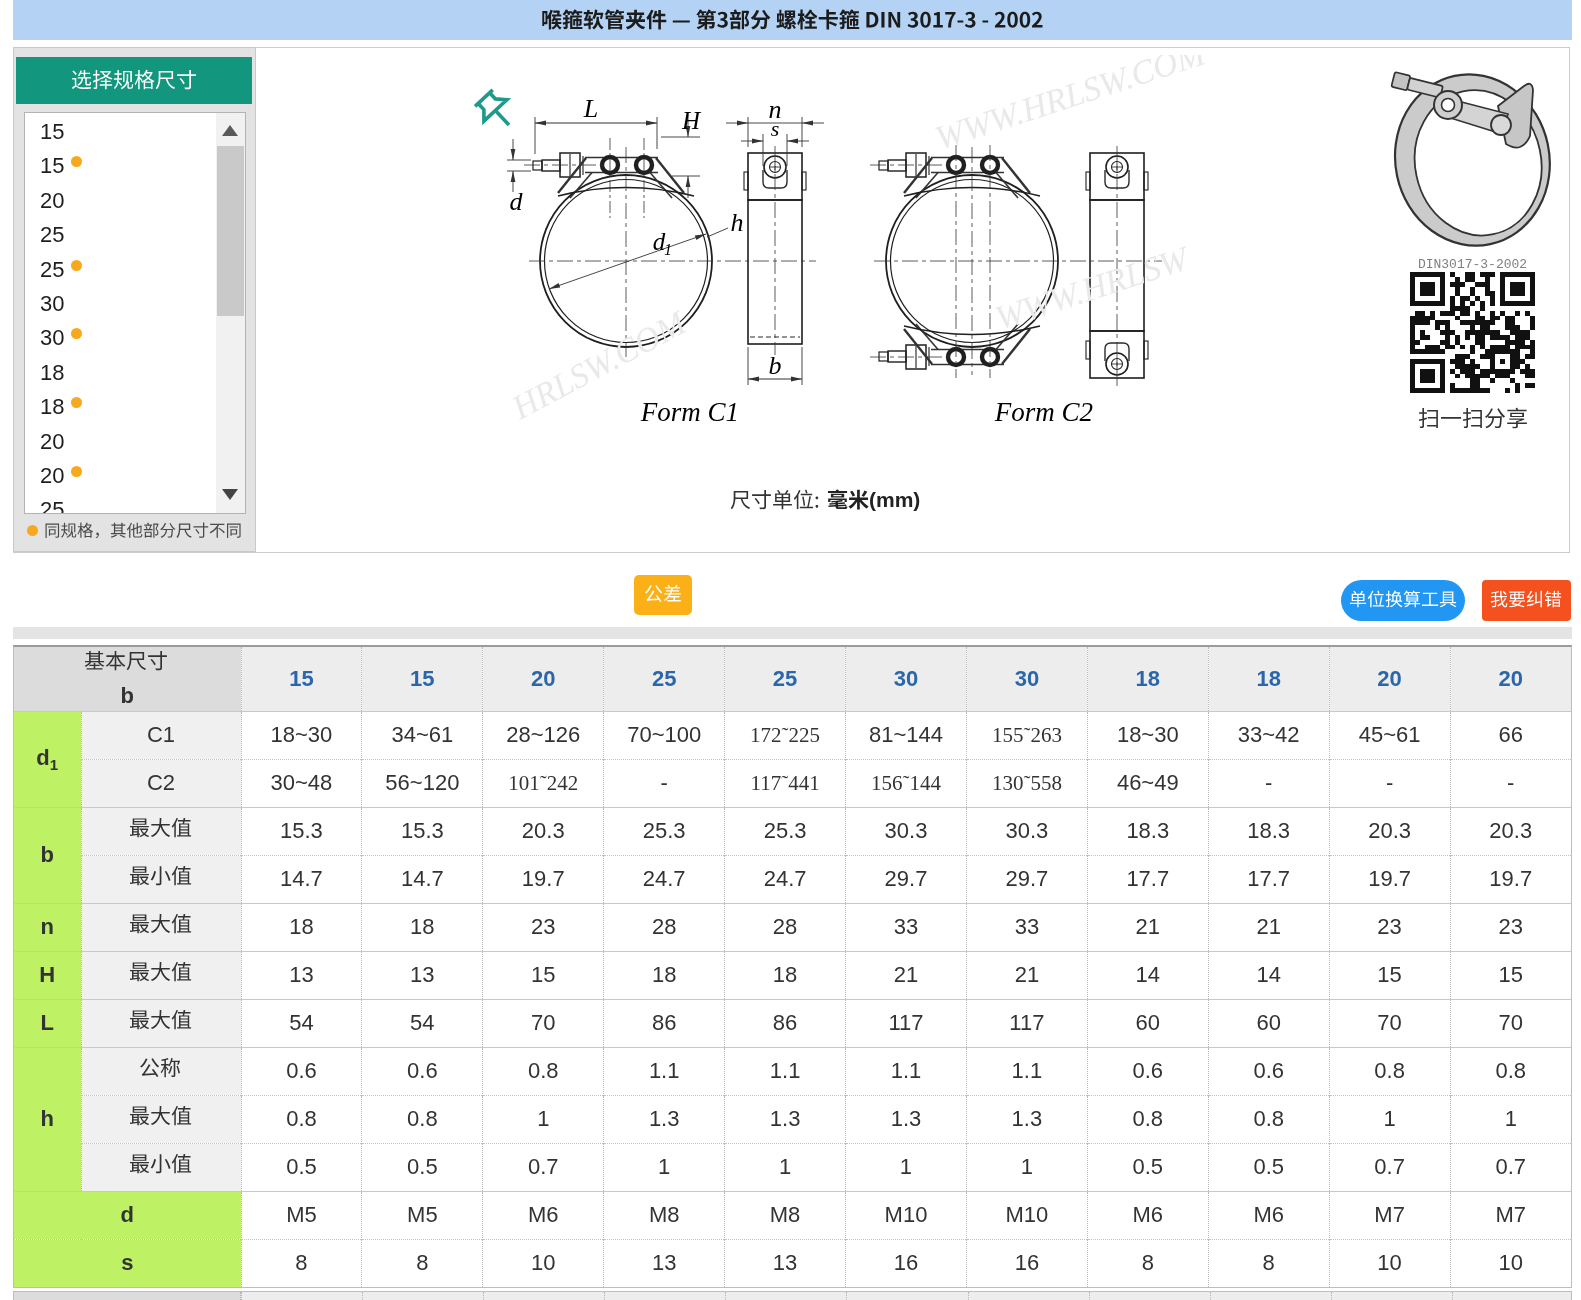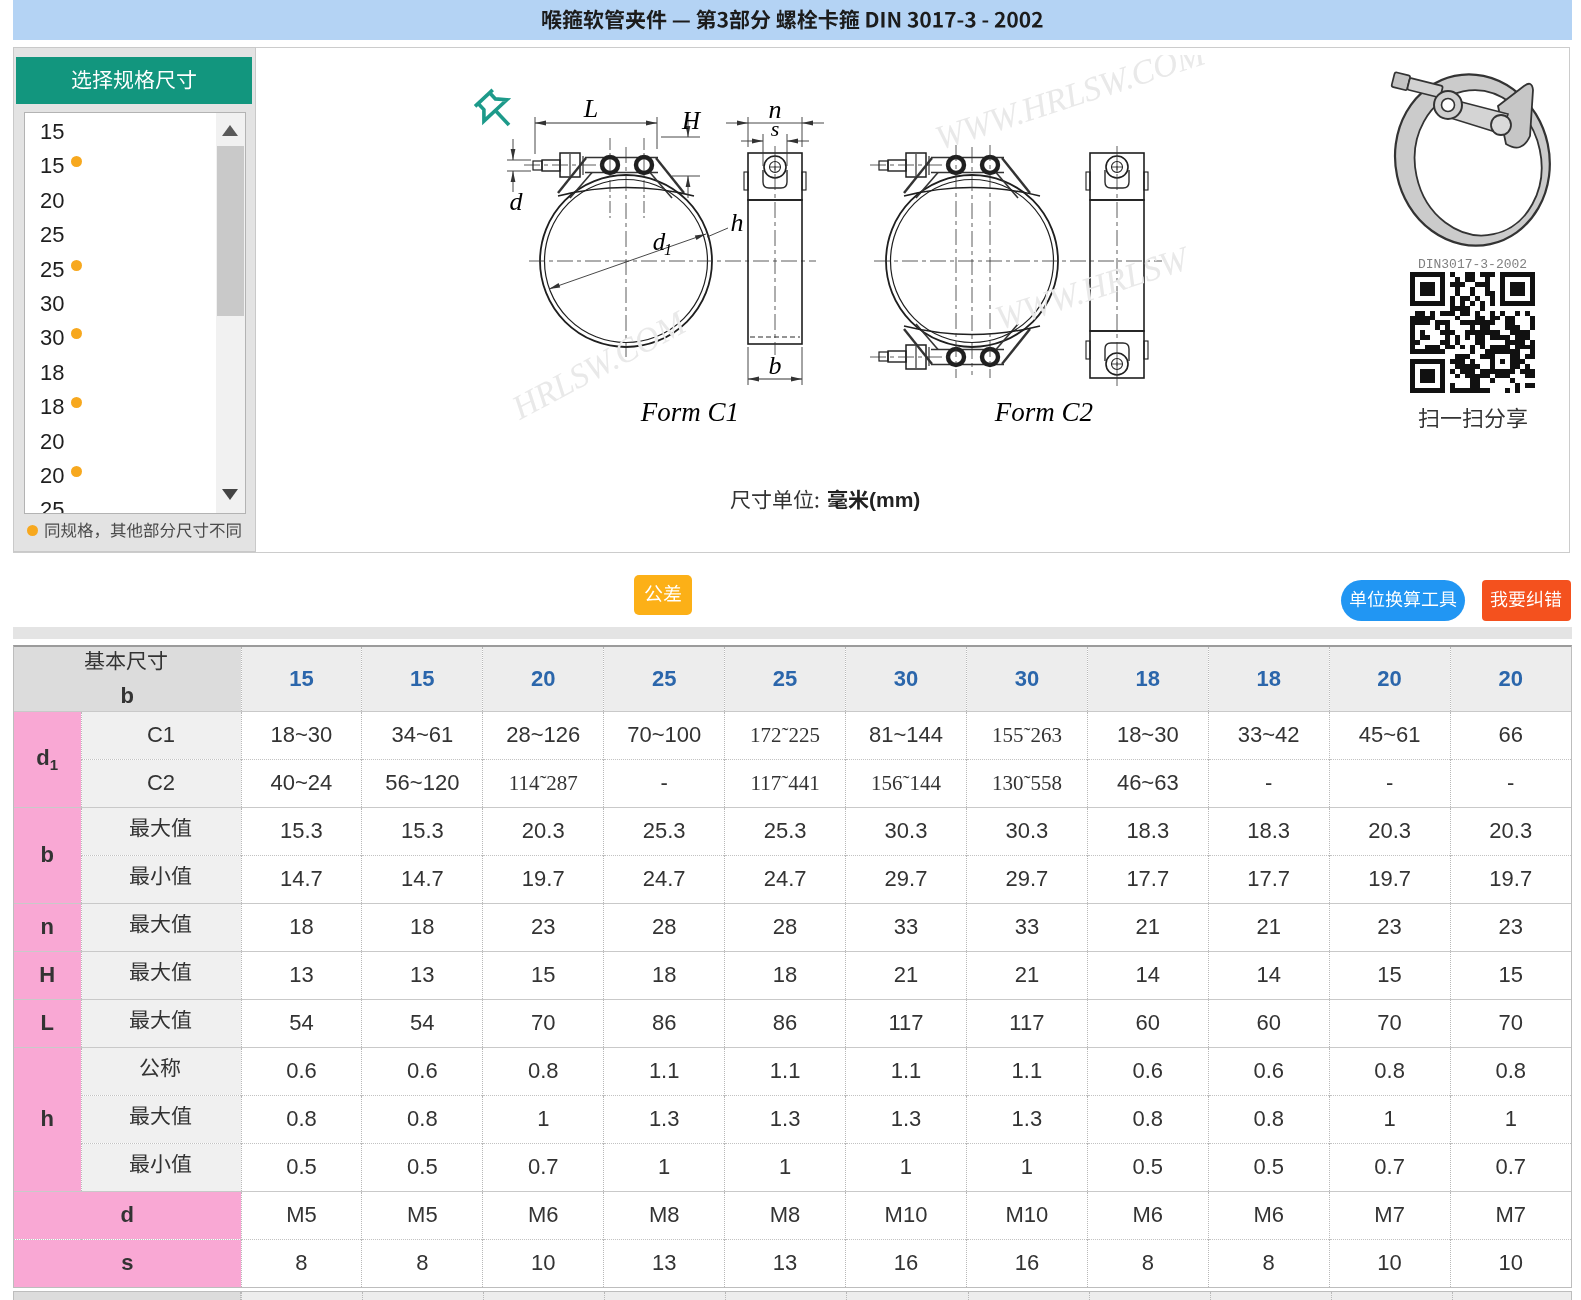--- a/index.html
+++ b/index.html
@@ -19,21 +19,21 @@
 #fixbtn{position:absolute;left:1482px;top:580px;width:89px;height:41px;background:#f4511e;border-radius:4px}
 #graystrip{position:absolute;left:13px;top:627px;width:1559px;height:12px;background:#e4e4e4}
 #tbl{position:absolute;left:13px;top:645px;width:1559px;border:1px solid #bdbdbd;border-top:2px solid #9b9b9b}
 #tbl table{width:100%;border-collapse:collapse;table-layout:fixed;font-size:22px;color:#333}
 #tbl td{text-align:center;vertical-align:middle;border-right:1px dotted #b8b8b8;overflow:hidden}
 #tbl td:last-child{border-right:none}
 #tbl tr.grp td{border-top:1px solid #c9c9c9}
 #tbl tr.in td{border-top:1px dotted #c2c2c2}
 #tbl .corner{background:#dcdcdc}
 #tbl .ch{background:#ededed;color:#2b66ab;font-weight:bold}
-#tbl .l1{background:#f9a8d4;font-weight:bold}
+#tbl .l1{background:#bef264;font-weight:bold}
 #tbl .l2{background:#f0f0f0}
 #tbl .dl{font-weight:bold}
 #tbl .bb{font-weight:bold;margin-top:2px}
 #tbl .sf{font-family:"Liberation Serif",serif;font-size:21px}
 #tbl sub{font-size:15px}
 #btmrow{position:absolute;left:13px;top:1291px;width:1559px;height:9px;border:1px solid #bdbdbd;border-bottom:none;background:#ededed}
 #btmrow .c1{position:absolute;left:0;top:0;width:227px;height:100%;background:#dcdcdc;border-right:1px dotted #b8b8b8}
 </style></head><body>
 <div id="bluebar"></div>
 <svg style="position:absolute;left:541px;top:9px;" width="504" height="27" viewBox="0 0 504 27">
@@ -469,28 +469,28 @@
           <td class="sf">172˜225</td>
           <td>81~144</td>
           <td class="sf">155˜263</td>
           <td>18~30</td>
           <td>33~42</td>
           <td>45~61</td>
           <td>66</td>
         </tr>
         <tr class="in" style="height:48px">
           <td class="l2">C2</td>
-          <td>40~24</td>
+          <td>30~48</td>
           <td>56~120</td>
-          <td class="sf">114˜287</td>
+          <td class="sf">101˜242</td>
           <td>-</td>
           <td class="sf">117˜441</td>
           <td class="sf">156˜144</td>
           <td class="sf">130˜558</td>
-          <td>46~63</td>
+          <td>46~49</td>
           <td>-</td>
           <td>-</td>
           <td>-</td>
         </tr>
         <tr class="grp" style="height:48px">
           <td class="l1" rowspan="2">b</td>
           <td class="l2"><svg style="position:relative;top:2px;" width="65" height="27" viewBox="0 0 65 27">
               <path transform="translate(0,18.5)" d="M5.2 -13.3H15.8V-11.8H5.2ZM5.2 -15.9H15.8V-14.4H5.2ZM3.7 -17V-10.7H17.4V-17ZM8.3 -8.2V-6.8H4.5V-8.2ZM1 -0.9 1.1 0.5 8.3 -0.4V1.7H9.8V-0.5L11 -0.7V-2L9.8 -1.8V-8.2H19.9V-9.6H1V-8.2H3V-1.1ZM10.6 -6.9V-5.6H11.9L11.5 -5.5C12.1 -4 13 -2.6 14.1 -1.5C12.9 -0.6 11.6 0 10.3 0.5C10.6 0.7 11 1.3 11.1 1.6C12.5 1.1 13.9 0.4 15.1 -0.5C16.3 0.4 17.7 1.2 19.3 1.6C19.5 1.2 19.9 0.7 20.2 0.4C18.7 0 17.3 -0.7 16.2 -1.5C17.6 -2.8 18.7 -4.5 19.3 -6.6L18.4 -7L18.1 -6.9ZM12.9 -5.6H17.5C16.9 -4.4 16.1 -3.3 15.1 -2.4C14.2 -3.3 13.4 -4.4 12.9 -5.6ZM8.3 -5.6V-4.2H4.5V-5.6ZM8.3 -3V-1.7L4.5 -1.2V-3Z M30.7 -17.6C30.7 -16 30.7 -13.8 30.4 -11.6H22.3V-10H30.1C29.3 -6 27.2 -1.9 21.9 0.3C22.3 0.7 22.8 1.2 23.1 1.6C28.2 -0.7 30.5 -4.7 31.5 -8.8C33.2 -4 35.9 -0.3 39.9 1.6C40.2 1.2 40.7 0.5 41.1 0.2C37 -1.5 34.3 -5.4 32.8 -10H40.8V-11.6H32C32.3 -13.8 32.4 -15.9 32.4 -17.6Z M54.6 -17.6C54.5 -17 54.4 -16.3 54.3 -15.5H48.9V-14.1H54.1C53.9 -13.4 53.8 -12.7 53.7 -12.1H50V-0.3H48V1.1H62.1V-0.3H60.2V-12.1H55.1C55.3 -12.7 55.4 -13.4 55.6 -14.1H61.5V-15.5H55.9L56.3 -17.5ZM51.5 -0.3V-2H58.8V-0.3ZM51.5 -8H58.8V-6.2H51.5ZM51.5 -9.1V-10.9H58.8V-9.1ZM51.5 -5H58.8V-3.2H51.5ZM47.5 -17.6C46.4 -14.4 44.6 -11.3 42.7 -9.2C42.9 -8.9 43.4 -8 43.6 -7.7C44.2 -8.4 44.8 -9.1 45.3 -10V1.7H46.8V-12.4C47.6 -13.9 48.4 -15.5 49 -17.2Z" fill="#333"></path>
             </svg></td>
           <td>15.3</td>

